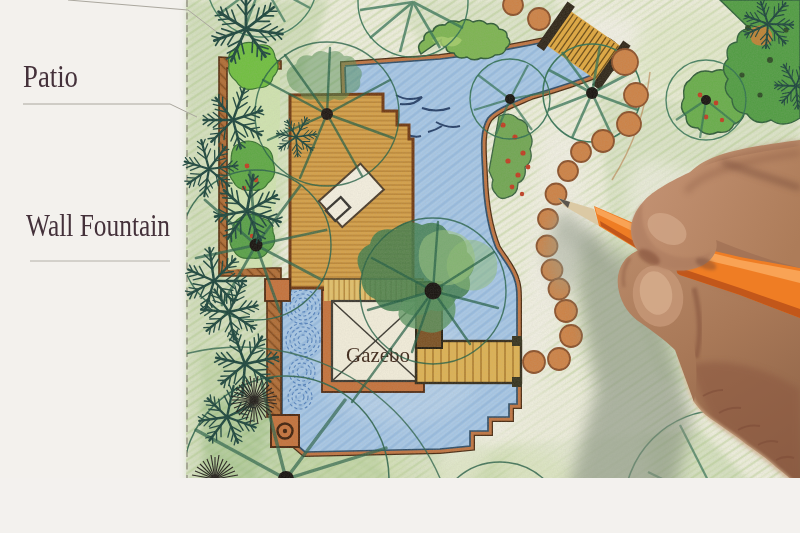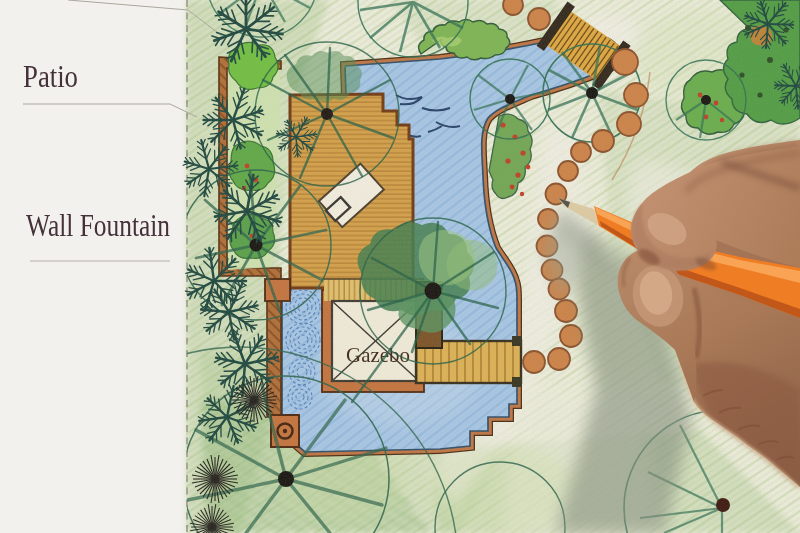--- a/index.html
+++ b/index.html
@@ -1,16 +1,16 @@
 <!DOCTYPE html>
 <html><head>
 <meta charset="utf-8">
 <style>
 html,body{margin:0;padding:0;background:#f3f1ee;}
-#stage{position:relative;width:800px;height:533px;overflow:hidden;font-family:"Liberation Serif",serif;}
+#stage{position:relative;width:800px;height:478px;overflow:hidden;font-family:"Liberation Serif",serif;}
 </style>
 </head>
 <body>
 <div id="stage">
 <svg width="800" height="533" viewBox="0 0 800 533" xmlns="http://www.w3.org/2000/svg">
 <defs>
 <pattern id="grass1" width="11" height="11" patternUnits="userSpaceOnUse" patternTransform="rotate(-34)">
   <rect width="11" height="11" fill="none"></rect>
   <line x1="0" y1="2" x2="11" y2="2" stroke="#c0d49c" stroke-width="2.4"></line>
   <line x1="0" y1="7.5" x2="11" y2="7.5" stroke="#d6e2b6" stroke-width="1.8"></line>

